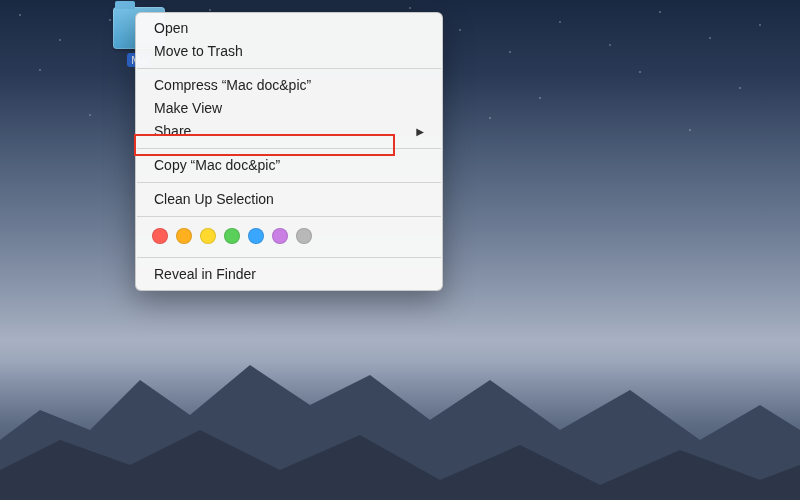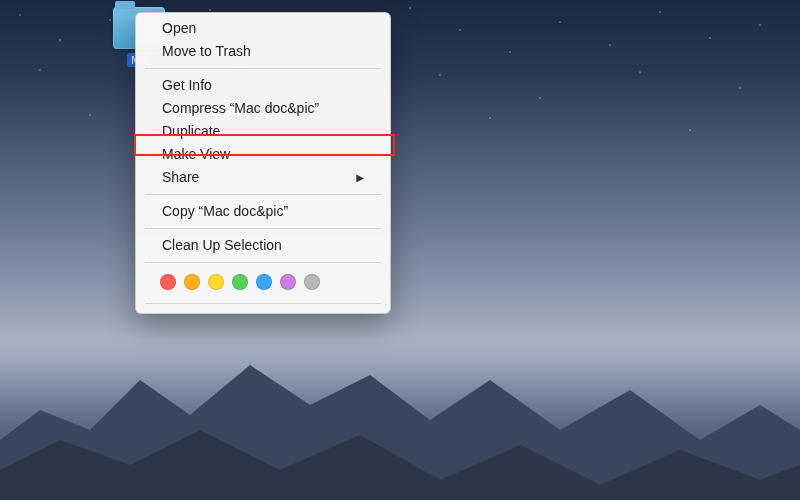--- a/index.html
+++ b/index.html
@@ -101,28 +101,28 @@
       white-space: nowrap;
       max-width: 58px;
       overflow: hidden;
     }
 
     
     .context-menu {
       position: absolute;
       top: 12px;
       left: 135px;
-      width: 256px;
+      width: 308px;
       background: rgba(248,248,248,.98);
       border: 1px solid rgba(0,0,0,.18);
       border-radius: 6px;
       box-shadow: 0 10px 30px rgba(0,0,0,.35);
       font-size: 14px;
       color: #222;
-      padding: 4px 8px;
+      padding: 4px 0;
     }
     .menu-item {
       padding: 2px 18px;
       line-height: 19px;
       cursor: default;
       display: flex;
       align-items: center;
       justify-content: space-between;
     }
     .menu-sep {
@@ -172,27 +172,21 @@
 
 <div class="context-menu">
   <div class="menu-item">
       <span>Open</span>
     </div>
   <div class="menu-item">
       <span>Move to Trash</span>
     </div>
   <div class="menu-sep"></div>
   <div class="menu-item">
-      <span>Get Info</span>
-    </div>
-  <div class="menu-item">
       <span>Compress “Mac doc&amp;pic”</span>
-    </div>
-  <div class="menu-item">
-      <span>Duplicate</span>
     </div>
   <div class="menu-item">
       <span>Make View</span>
     </div>
   <div class="menu-item">
     <span>Share</span>
     <span class="submenu-arrow">▶</span>
   </div>
   <div class="menu-sep"></div>
   <div class="menu-item">
@@ -206,15 +200,18 @@
   <div class="tags-row">
       <div class="tag-dot" style="background: rgb(255, 95, 87);"></div>
       <div class="tag-dot" style="background: rgb(255, 176, 31);"></div>
       <div class="tag-dot" style="background: rgb(255, 217, 46);"></div>
       <div class="tag-dot" style="background: rgb(90, 208, 90);"></div>
       <div class="tag-dot" style="background: rgb(58, 167, 255);"></div>
       <div class="tag-dot" style="background: rgb(201, 127, 228);"></div>
       <div class="tag-dot" style="background: rgb(184, 184, 184);"></div>
     </div>
   <div class="menu-sep"></div>
+  <div class="menu-item">
+      <span>Reveal in Finder</span>
+    </div>
 </div>
 
 <div class="highlight-box" style="top: 134px; left: 134px; width: 261px; height: 22px;"></div>
 
 </body></html>

